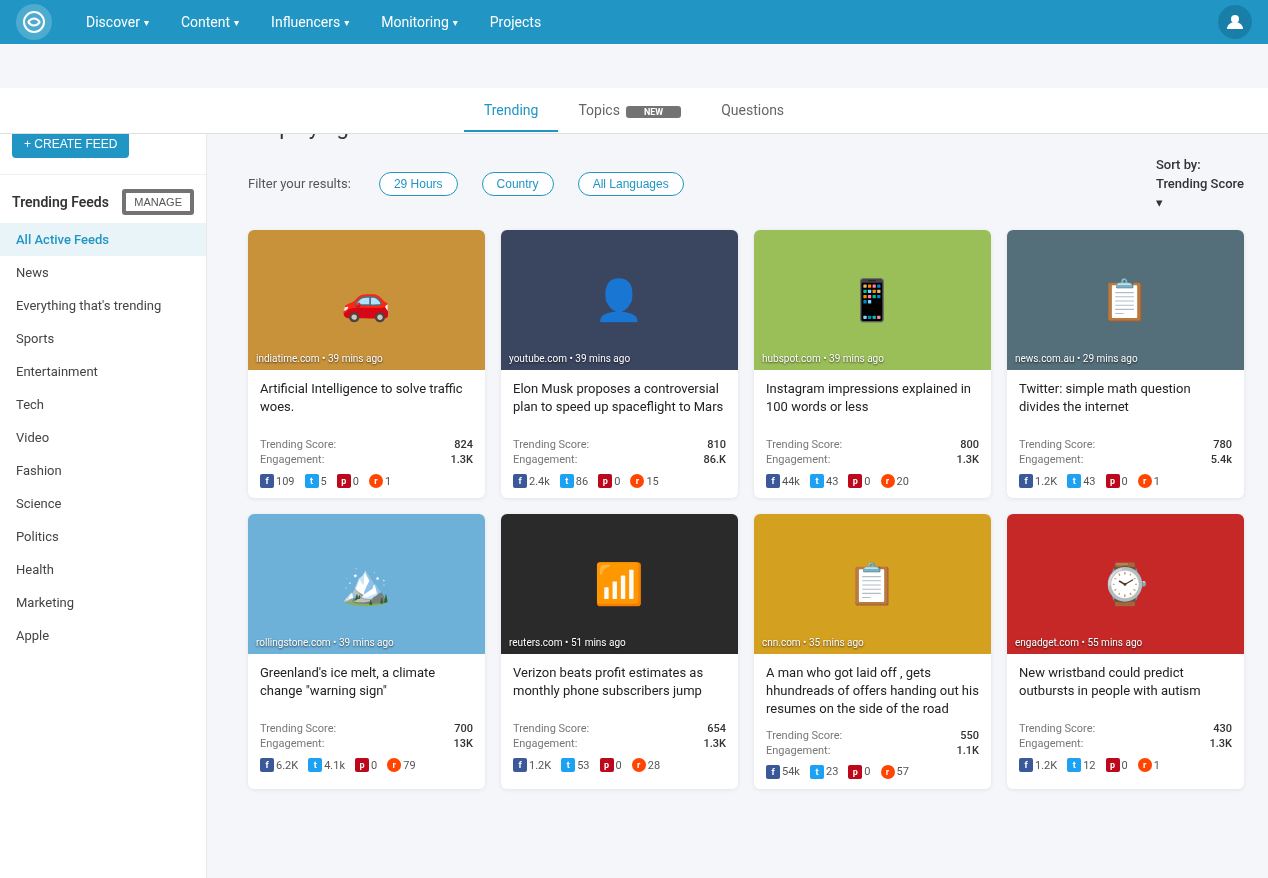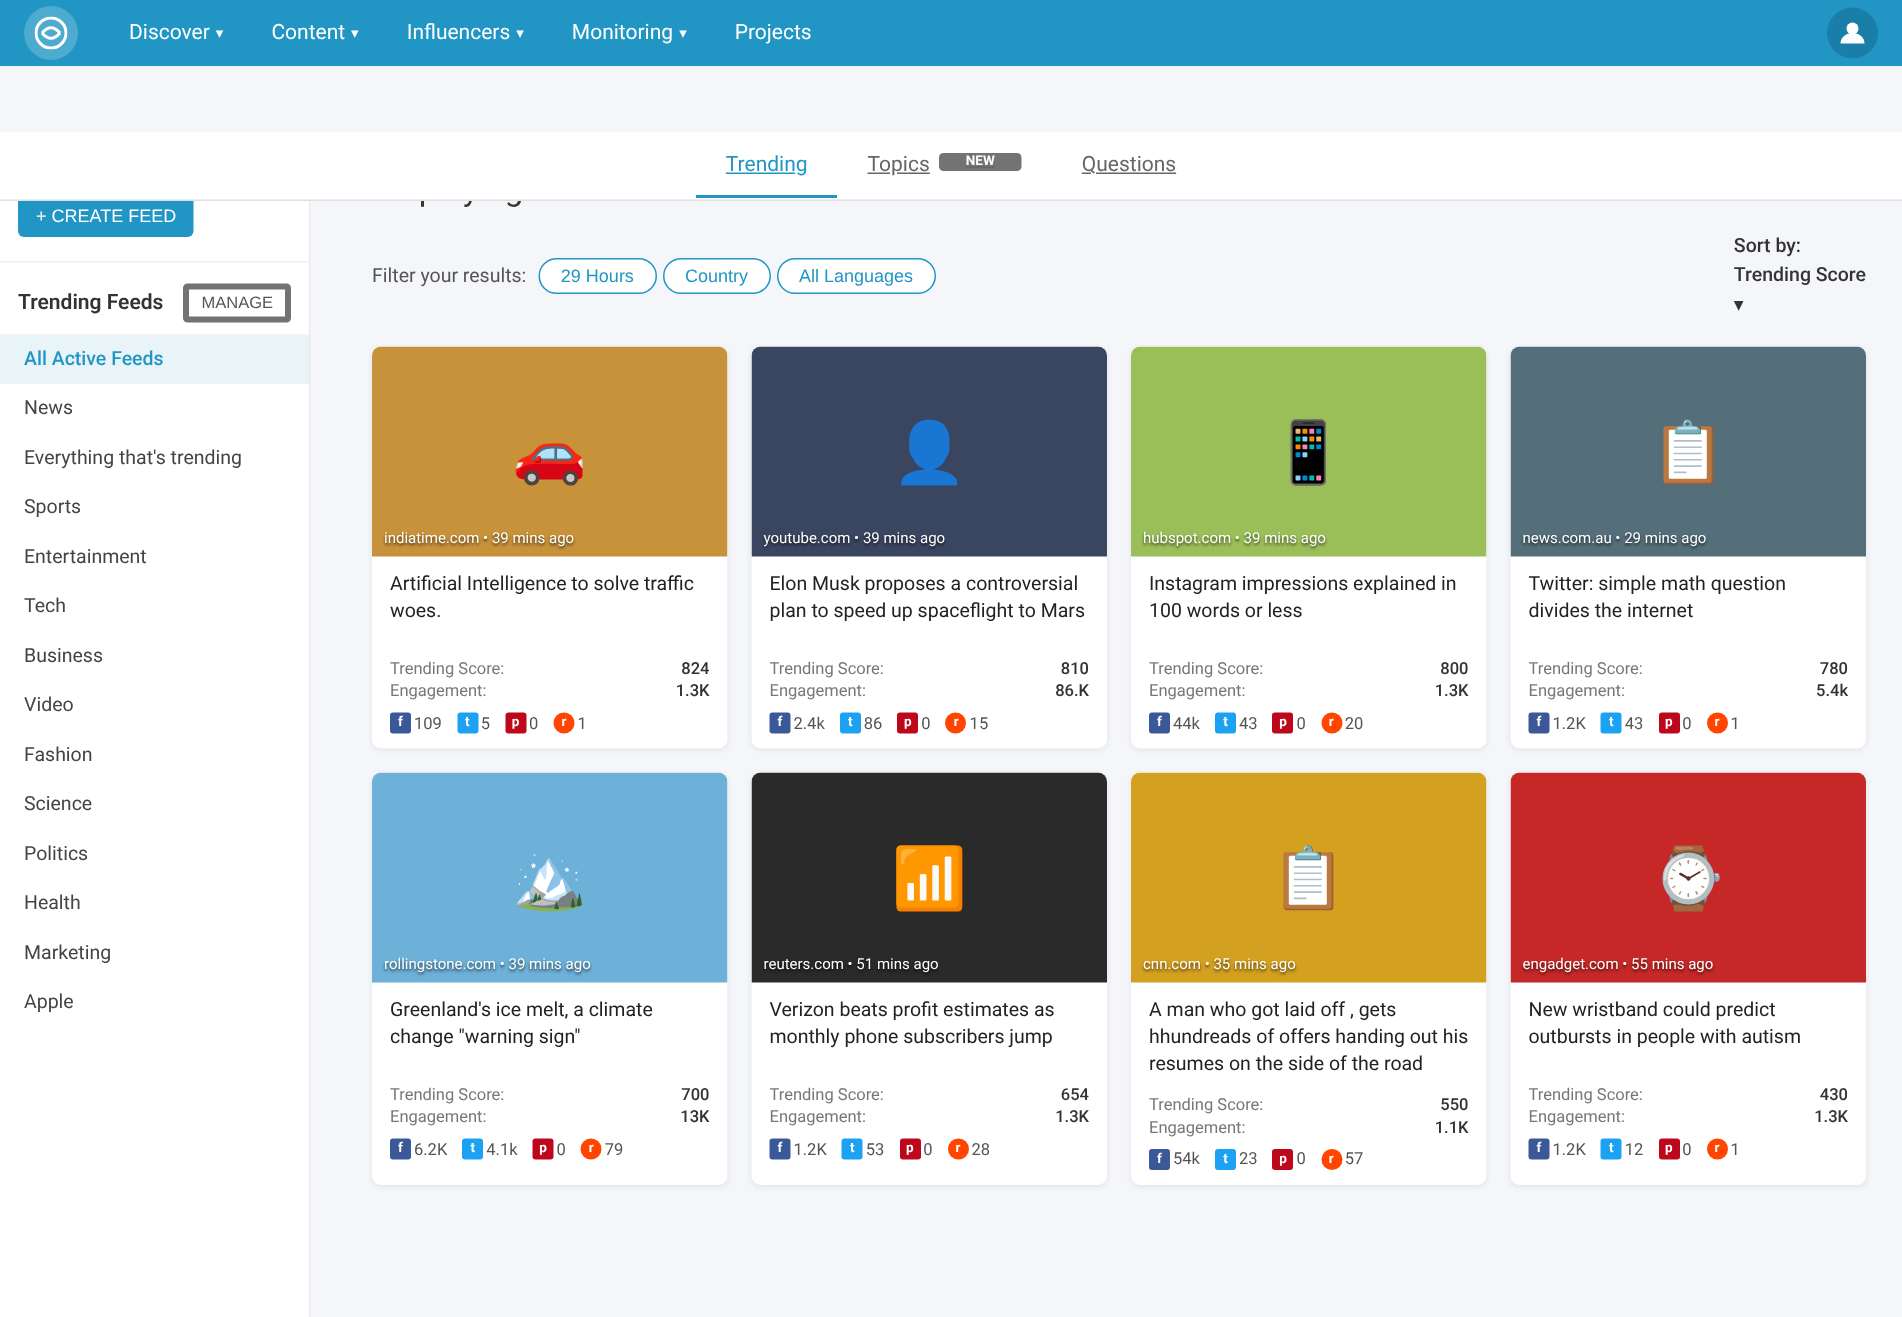--- a/index.html
+++ b/index.html
@@ -44,21 +44,21 @@
       background: white;
       border-bottom: 1px solid #e0e0e0;
       display: flex; align-items: center; justify-content: center;
       height: 46px;
       margin-top: 44px;
       position: fixed; top: 44px; left: 0; right: 0; z-index: 99;
     }
     .sub-nav .tab {
       padding: 12px 20px; cursor: pointer; font-size: 14px; color: #666;
       border-bottom: 2px solid transparent; margin-bottom: -1px;
-      display: flex; align-items: flex-start; gap: 6px; text-decoration: underline;
+      display: flex; align-items: flex-end; gap: 6px;
     }
     .sub-nav .tab.active { color: #2196c4; border-bottom: 2px solid #2196c4; }
     .sub-nav .tab .new-badge {
       background: #737373; color: white; font-size: 9px;
       padding: 1px 18px; border-radius: 3px; font-weight: bold;
     }
 
     
     .layout {
       display: flex;
@@ -121,21 +121,21 @@
       background: none; border: none; cursor: pointer;
       color: #2196c4; font-size: 13px;
       display: flex; align-items: center; gap: 4px; padding: 4px 8px;
     }
 
     
     .filters {
       display: flex; align-items: center; justify-content: space-between;
       margin-bottom: 20px;
     }
-    .filter-left { display: flex; align-items: center; gap: 4px; }
+    .filter-left { display: flex; align-items: center; gap: 24px; }
     .filter-label { font-size: 13px; color: #555; margin-right: 4px; }
     .filter-btn {
       border: 1px solid #2196c4; color: #2196c4;
       background: white; border-radius: 20px;
       padding: 4px 14px; font-size: 12px; cursor: pointer;
     }
     .sort-control {
       display: flex; gap: 4px; font-size: 13px; color: #555; cursor: pointer; flex-direction: column;
     }
     .sort-control span { color: #333; font-weight: 500; }
@@ -243,21 +243,20 @@
       <span class="trending-feeds-title">Trending Feeds</span>
       <button class="manage-btn">MANAGE</button>
     </div>
     <div id="sidebar-nav">
         <div class="nav-item active">All Active Feeds</div>
         <div class="nav-item">News</div>
         <div class="nav-item">Everything that's trending</div>
         <div class="nav-item">Sports</div>
         <div class="nav-item">Entertainment</div>
         <div class="nav-item">Tech</div>
-        <div class="nav-item">Business</div>
         <div class="nav-item">Video</div>
         <div class="nav-item">Fashion</div>
         <div class="nav-item">Science</div>
         <div class="nav-item">Politics</div>
         <div class="nav-item">Health</div>
         <div class="nav-item">Marketing</div>
         <div class="nav-item">Apple</div>
       </div>
   </aside>
 

